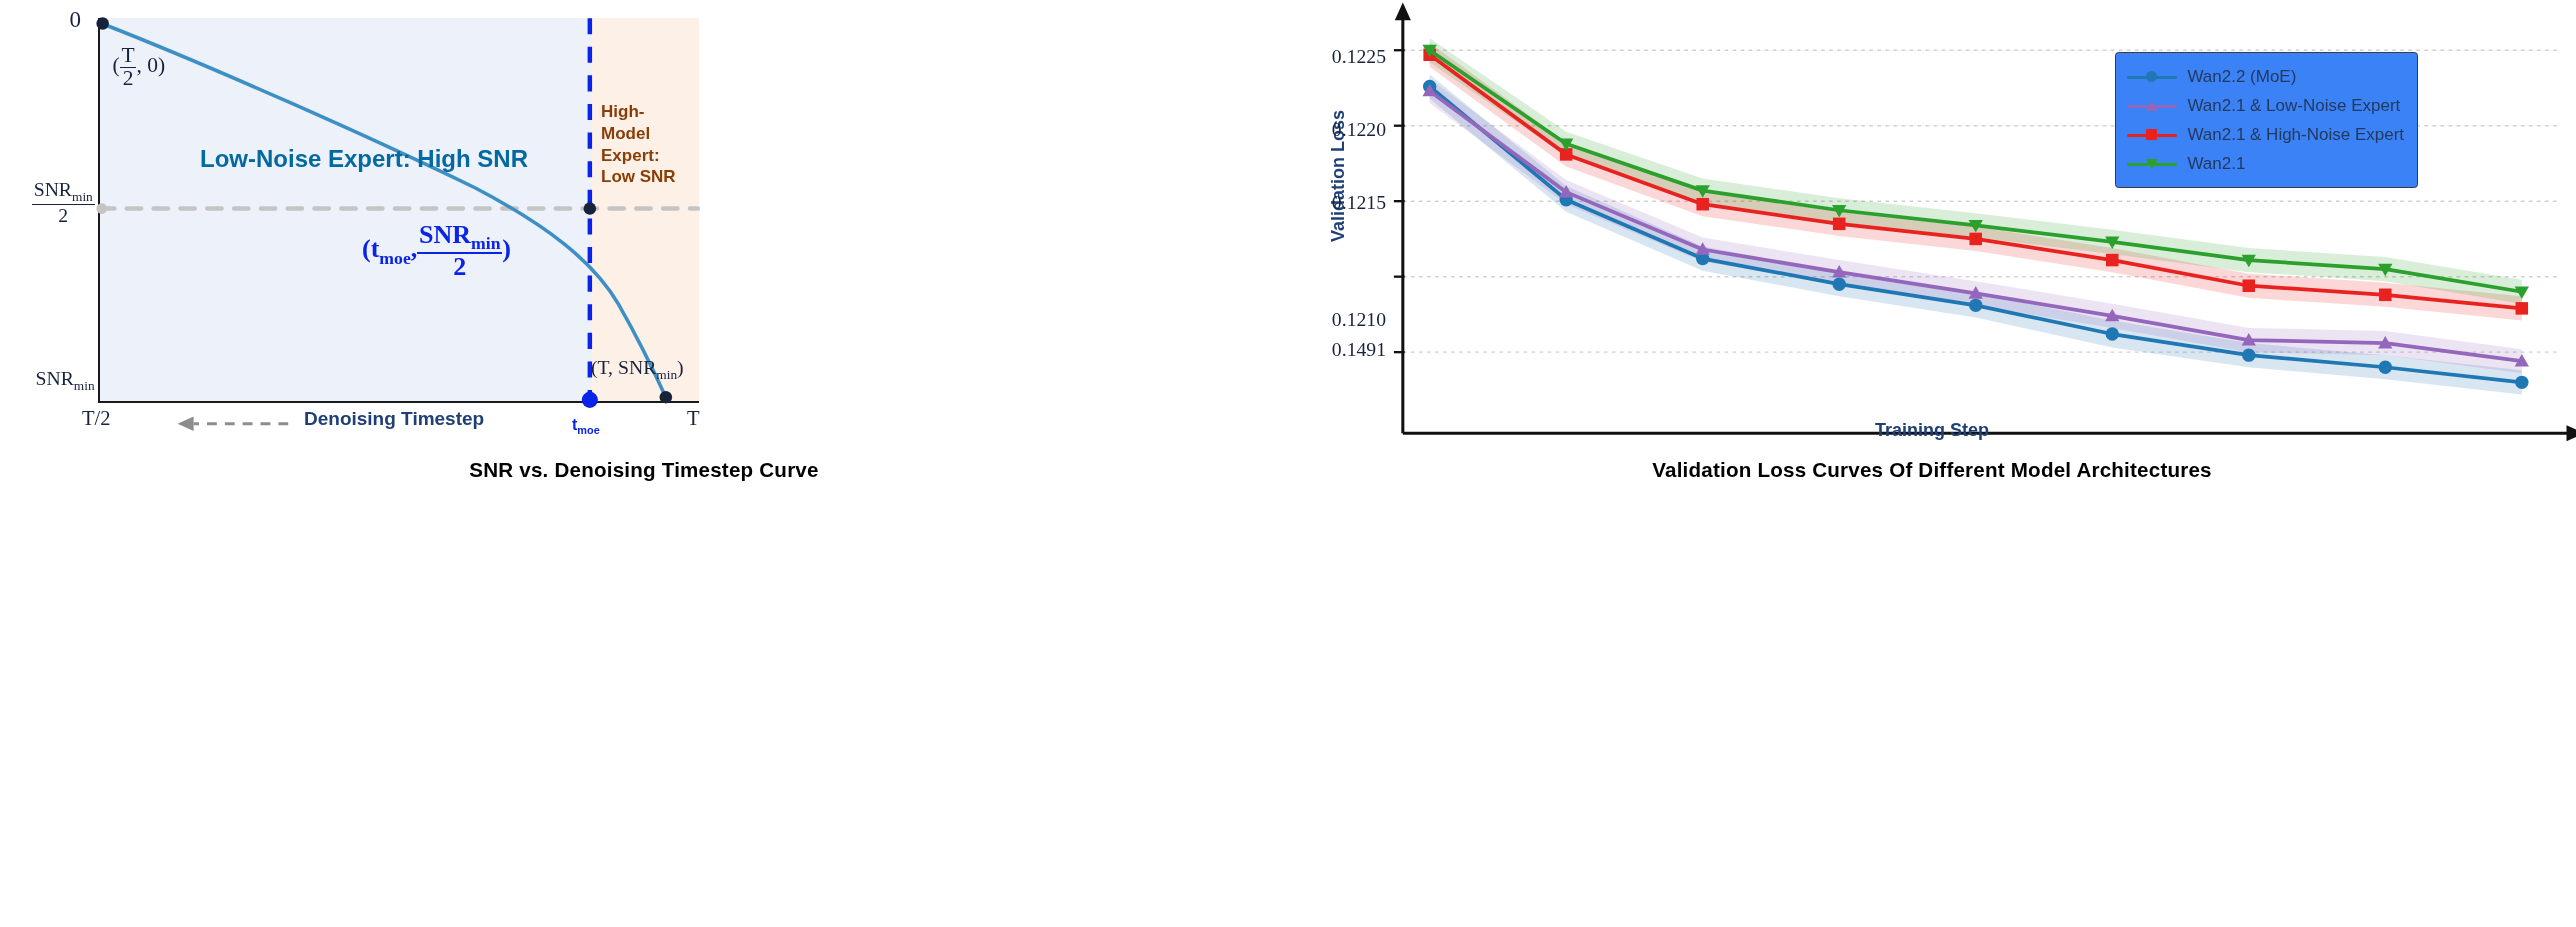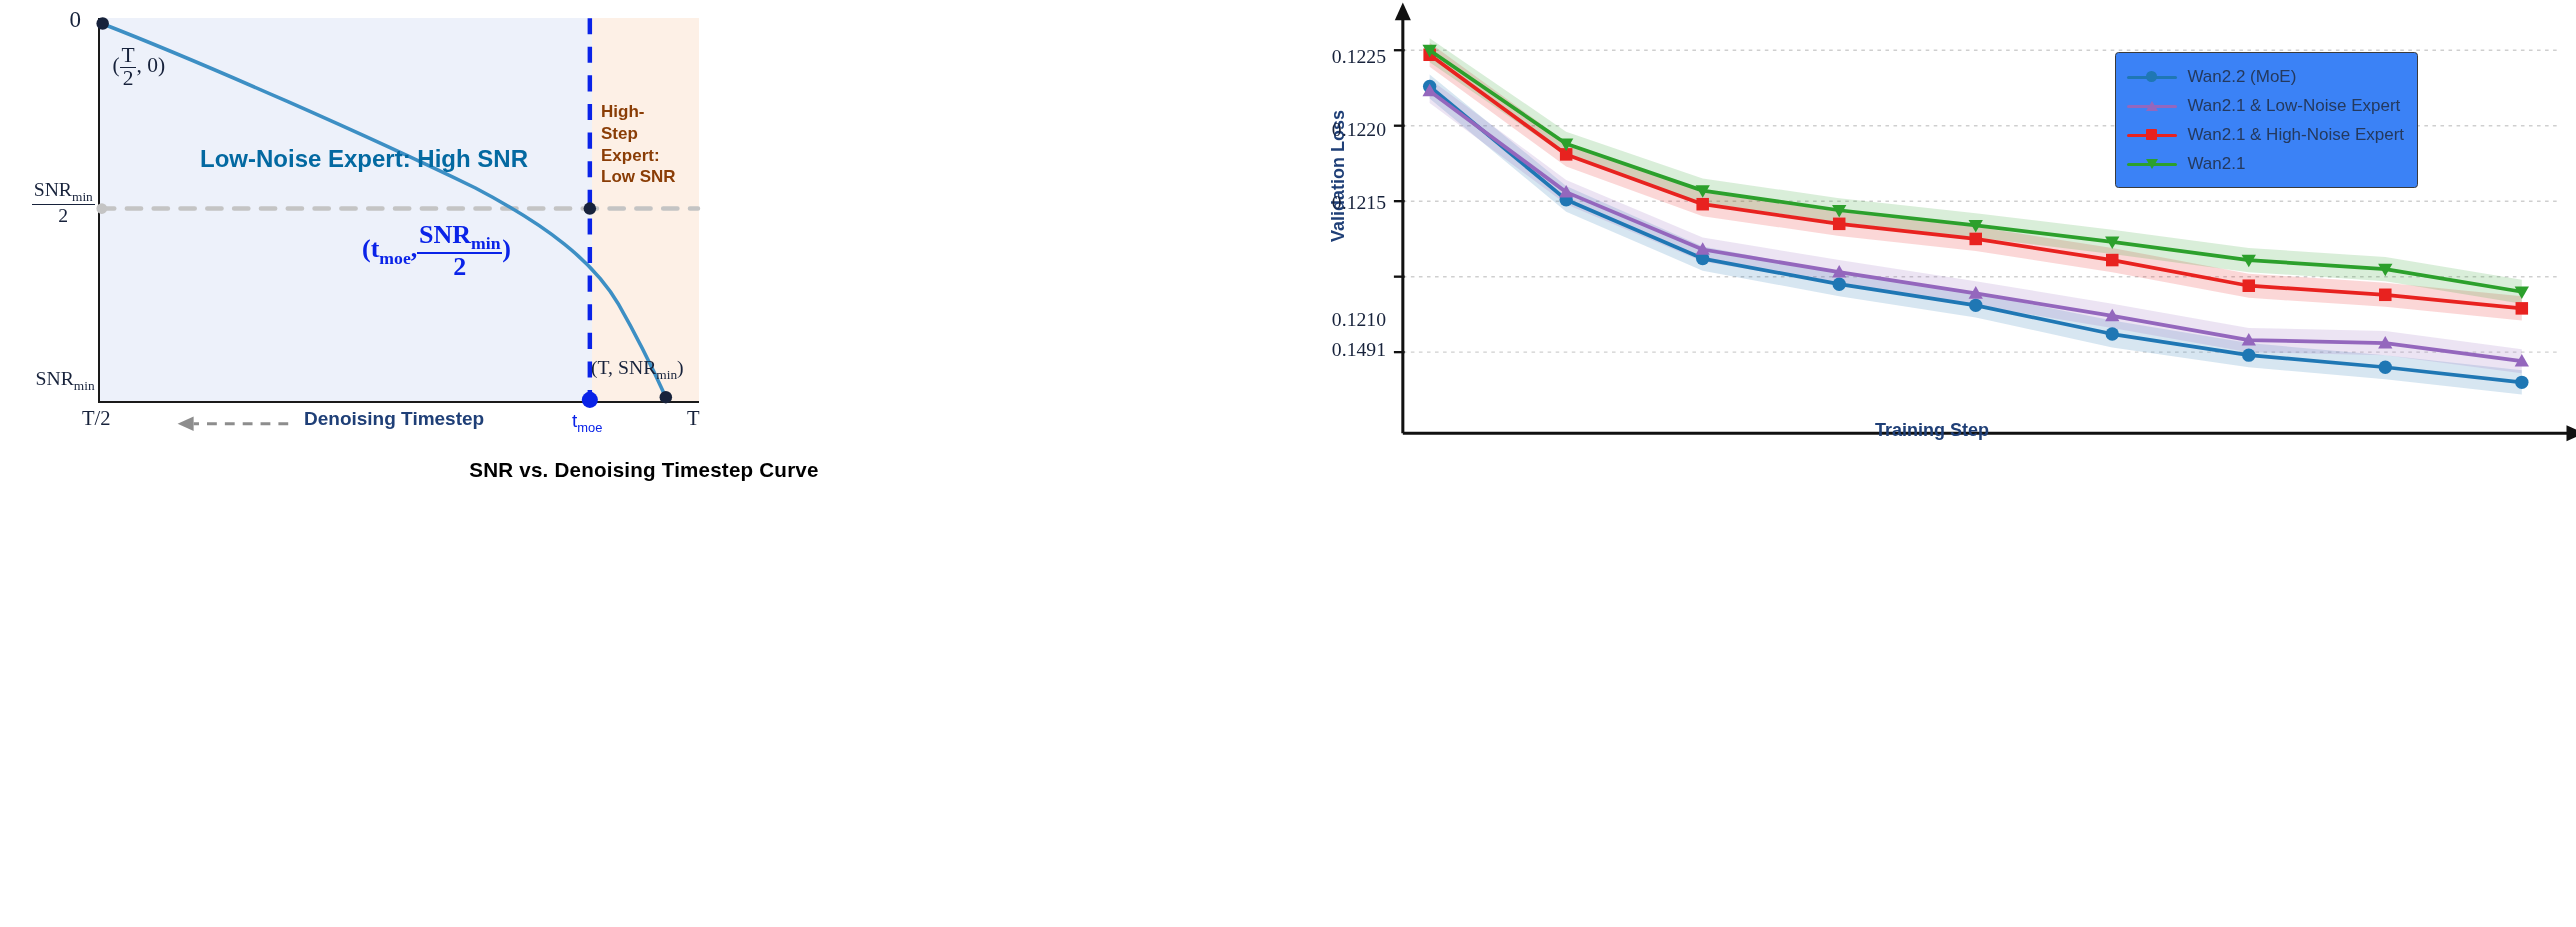--- a/index.html
+++ b/index.html
@@ -49,22 +49,23 @@
     font-family:"Liberation Serif",serif;
   }
   .frac-blue .den{border-top:2.2px solid #0a23e8;}
   .lf-xlab{
     position:absolute;font-family:"Liberation Serif",serif;color:#17223b;font-size:20.6px;
   }
   .lf-xaxis-title{
     position:absolute;font-size:19px;font-weight:bold;color:#1f3f77;white-space:nowrap;
   }
   .lf-tmoe{
-    position:absolute;color:#0a23e8;font-weight:normal;font-size:19px;
+    position:absolute;color:#0a23e8;font-weight:bold;font-size:16px;
     font-family:"Liberation Sans",sans-serif;
+    margin-top:6px;
   }
 
   
   .rf-wrap{position:absolute;left:0;top:0;width:1288px;height:859px;}
   .rf-ylabel{
     position:absolute;left:40px;top:242px;width:268px;
     transform:rotate(-90deg);transform-origin:left top;
     font-size:18px;font-weight:bold;color:#1f3f77;white-space:nowrap;
   }
   .rf-xtitle{
@@ -128,21 +129,21 @@
       </svg>
 
       <div class="lf-annot" style="left:12.5px;top:27px;font-size:21.5px;">
         <span>(</span><span class="frac"><span class="num">T</span><span class="den">2</span></span><span>, 0)</span>
       </div>
 
       <div class="lf-region" style="left:100px;top:127px;">Low-Noise Expert: High SNR</div>
 
       <div class="lf-region-right" style="left:501px;top:83px;width:107px;">
         <div>High-</div>
-        <div>Step</div>
+        <div>Model</div>
         <div>Expert:</div>
         <div>Low SNR</div>
       </div>
 
       <div class="lf-annot-blue" style="left:262px;top:204px;font-size:26px;">
         <span>(t</span><span class="sub">moe</span><span>,</span><span class="frac frac-blue"><span class="num"><span>SNR</span><span class="sub">min</span></span><span class="den">2</span></span><span>)</span>
       </div>
 
       <div class="lf-annot" style="left:491px;top:338px;font-size:19.7px;">
         <span>(T, SNR</span><span class="sub">min</span><span>)</span>
@@ -266,16 +267,17 @@
             <span class="legend-line" style="background:#2ca02c;"></span>
             <span class="legend-mark m-tri-down" style="border-top:10.7px solid #2ca02c;left:19px;top:4.5px;"></span>
           </span>
           <span class="legend-label">Wan2.1</span>
         </div>
       </div>
 
       <div class="rf-xtitle" style="top:420px;">Training Step</div>
     </div>
 
+    <div class="fig-caption" style="top:458px;font-size:20.6px;">Validation Loss Curves Of Different Model Architectures</div>
   </div>
 
 </div>
 
 
 </body></html>

